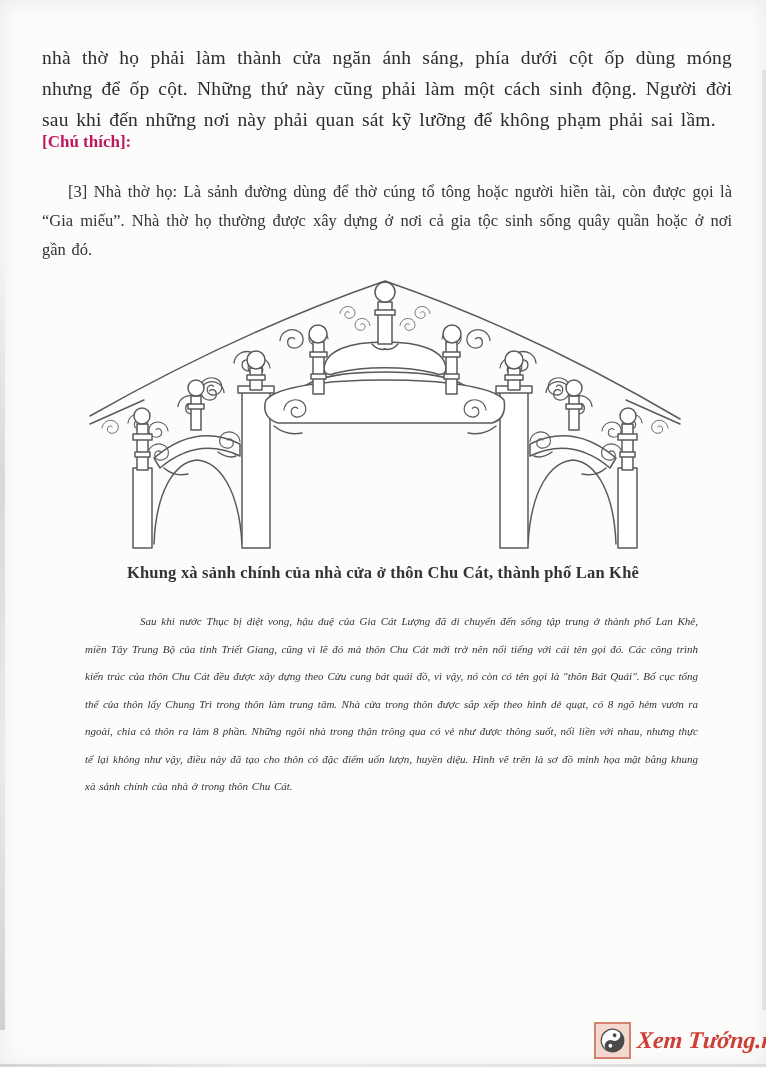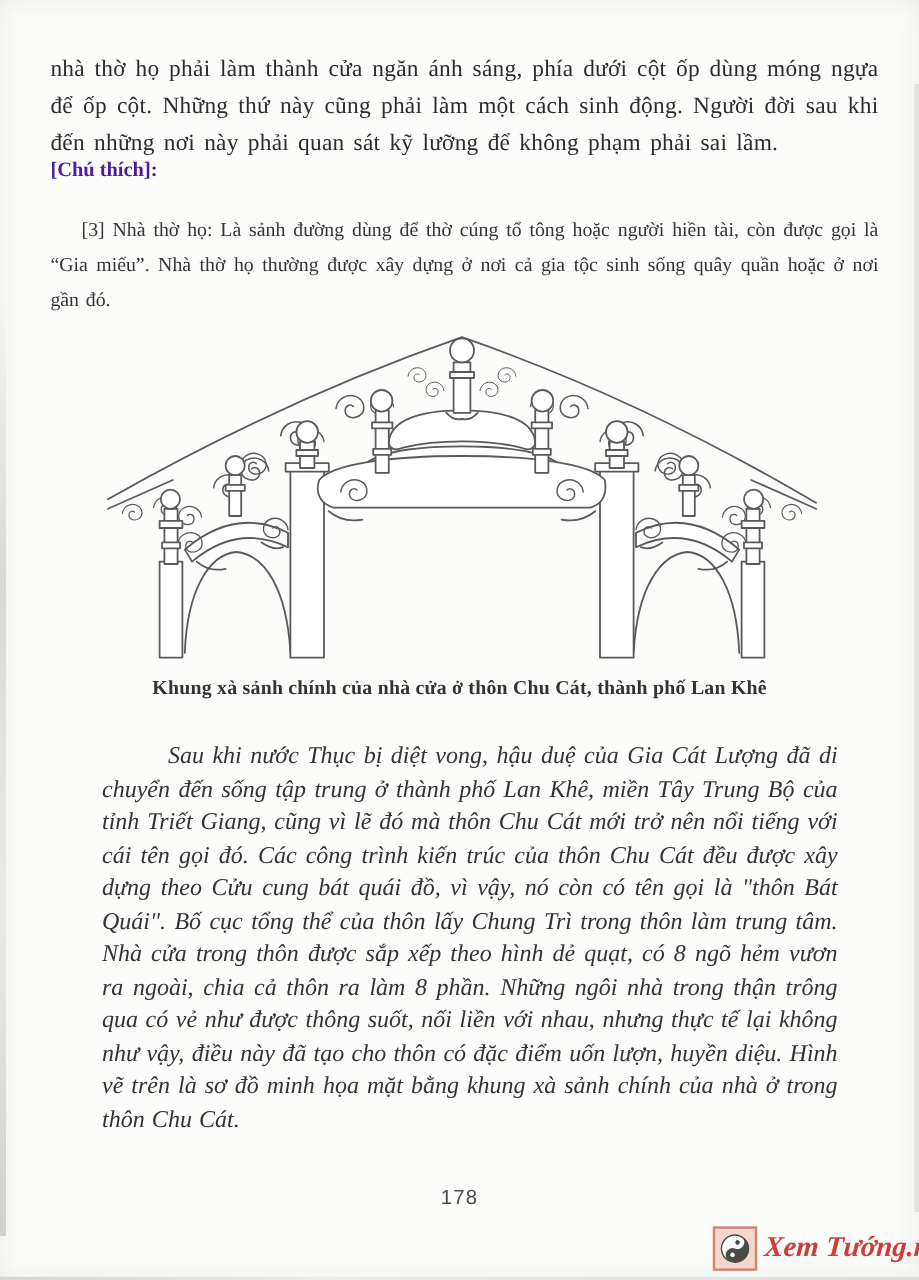--- a/index.html
+++ b/index.html
@@ -13,42 +13,42 @@
     color:#2e2e2e;
     box-shadow:inset 0 0 22px rgba(120,120,118,.14);
   }
   .toppara{
     position:absolute;left:42px;top:22px;width:690px;
     font-size:19.5px;line-height:31px;text-align:justify;
     letter-spacing:.2px;word-spacing:2.5px;color:#2c2c2c;
   }
   .notes-head{
     position:absolute;left:42px;top:132px;
-    font-size:17px;font-weight:bold;color:#4c1d95;
+    font-size:17px;font-weight:bold;color:#be185d;
   }
   .notepara{
     position:absolute;left:42px;top:160px;width:690px;
     font-size:16.5px;line-height:29px;text-align:justify;
     text-indent:26px;color:#343434;word-spacing:1.5px;
   }
   .figure{
     position:absolute;left:88px;top:276px;width:600px;height:284px;
   }
   #frame path,#frame rect,#frame circle,#frame use{
     stroke:#5a5a5a;stroke-width:1.5;stroke-linecap:round;stroke-linejoin:round;fill:none;
   }
   #frame .f{fill:#ffffff;}
   .caption{
     position:absolute;left:0;top:563px;width:766px;
     text-align:center;font-size:16.5px;font-weight:bold;
     color:#333;letter-spacing:.2px;
   }
   .descpara{
     position:absolute;left:85px;top:597px;width:613px;
-    font-size:20px;line-height:27.5px;font-style:italic;
+    font-size:11px;line-height:27.5px;font-style:italic;
     text-align:justify;text-indent:55px;color:#333;word-spacing:1px;
   }
   .pagenum{
     position:absolute;left:0;top:988px;width:766px;text-align:center;
     font-family:"Liberation Sans", sans-serif;
     font-size:17px;letter-spacing:1px;color:#4a4a4a;
   }
   .watermark{
     position:absolute;left:594px;top:1018px;width:172px;height:44px;
     display:flex;align-items:center;
@@ -71,21 +71,21 @@
   .edge-l{position:absolute;left:0;top:250px;width:5px;height:780px;
     background:linear-gradient(to bottom,rgba(170,170,168,0),rgba(165,165,163,.35) 30%,rgba(165,165,163,.12) 65%,rgba(155,155,153,.4));}
   .edge-r{position:absolute;right:0;top:70px;width:4px;height:940px;
     background:rgba(175,175,173,.28);}
 </style>
 </head>
 <body>
 
 <div class="page">
 
-  <p class="toppara">nhà thờ họ phải làm thành cửa ngăn ánh sáng, phía dưới cột ốp dùng móng ngựa để ốp cột. Những thứ này cũng phải làm một cách sinh động. Người đời sau khi đến những nơi này phải quan sát kỹ lưỡng để không phạm phải sai lầm.</p>
+  <p class="toppara">nhà thờ họ phải làm thành cửa ngăn ánh sáng, phía dưới cột ốp dùng móng nhưng để ốp cột. Những thứ này cũng phải làm một cách sinh động. Người đời sau khi đến những nơi này phải quan sát kỹ lưỡng để không phạm phải sai lầm.</p>
 
   <div class="notes-head">[Chú thích]:</div>
 
   <p class="notepara">[3] Nhà thờ họ: Là sảnh đường dùng để thờ cúng tổ tông hoặc người hiền tài, còn được gọi là “Gia miếu”. Nhà thờ họ thường được xây dựng ở nơi cả gia tộc sinh sống quây quần hoặc ở nơi gần đó.</p>
 
   <div class="figure">
     <svg id="frame" width="600" height="284" viewBox="0 0 600 284">
       <defs>
         <path id="curl" d="M0,10 C1,1 10,-5 19,-2 C28,1 30,12 23,17 C16,21 9,18 9,12 C9,7 14,5 17,8"></path>
       </defs>
@@ -206,21 +206,20 @@
         <circle class="f" cx="54" cy="140" r="8"></circle>
         <circle class="f" cx="540" cy="140" r="8"></circle>
       </g>
     </svg>
   </div>
 
   <div class="caption">Khung xà sảnh chính của nhà cửa ở thôn Chu Cát, thành phố Lan Khê</div>
 
   <p class="descpara">Sau khi nước Thục bị diệt vong, hậu duệ của Gia Cát Lượng đã di chuyển đến sống tập trung ở thành phố Lan Khê, miền Tây Trung Bộ của tỉnh Triết Giang, cũng vì lẽ đó mà thôn Chu Cát mới trở nên nổi tiếng với cái tên gọi đó. Các công trình kiến trúc của thôn Chu Cát đều được xây dựng theo Cửu cung bát quái đồ, vì vậy, nó còn có tên gọi là "thôn Bát Quái". Bố cục tổng thể của thôn lấy Chung Trì trong thôn làm trung tâm. Nhà cửa trong thôn được sắp xếp theo hình dẻ quạt, có 8 ngõ hẻm vươn ra ngoài, chia cả thôn ra làm 8 phần. Những ngôi nhà trong thận trông qua có vẻ như được thông suốt, nối liền với nhau, nhưng thực tế lại không như vậy, điều này đã tạo cho thôn có đặc điểm uốn lượn, huyền diệu. Hình vẽ trên là sơ đồ minh họa mặt bằng khung xà sảnh chính của nhà ở trong thôn Chu Cát.</p>
 
-  <div class="pagenum">178</div>
 
   <div class="watermark">
     <div class="wm-box">
       <svg width="29" height="29" viewBox="0 0 36 36">
         <g transform="rotate(22 18 18)">
           <circle cx="18" cy="18" r="14" fill="#ffffff" stroke="#4a4a4a" stroke-width="1.5"></circle>
           <path d="M18,4 a14,14 0 0 1 0,28 a7,7 0 0 1 0,-14 a7,7 0 0 0 0,-14 z" fill="#4a4a4a"></path>
           <circle cx="18" cy="11" r="2.4" fill="#4a4a4a"></circle>
           <circle cx="18" cy="25" r="2.4" fill="#ffffff"></circle>
         </g>

